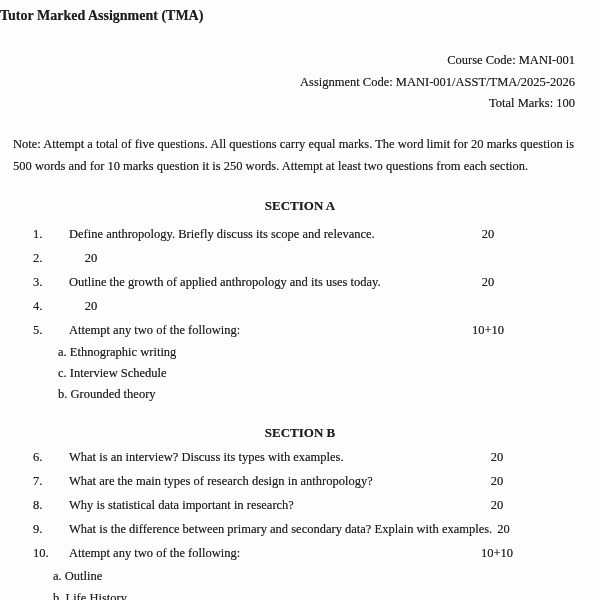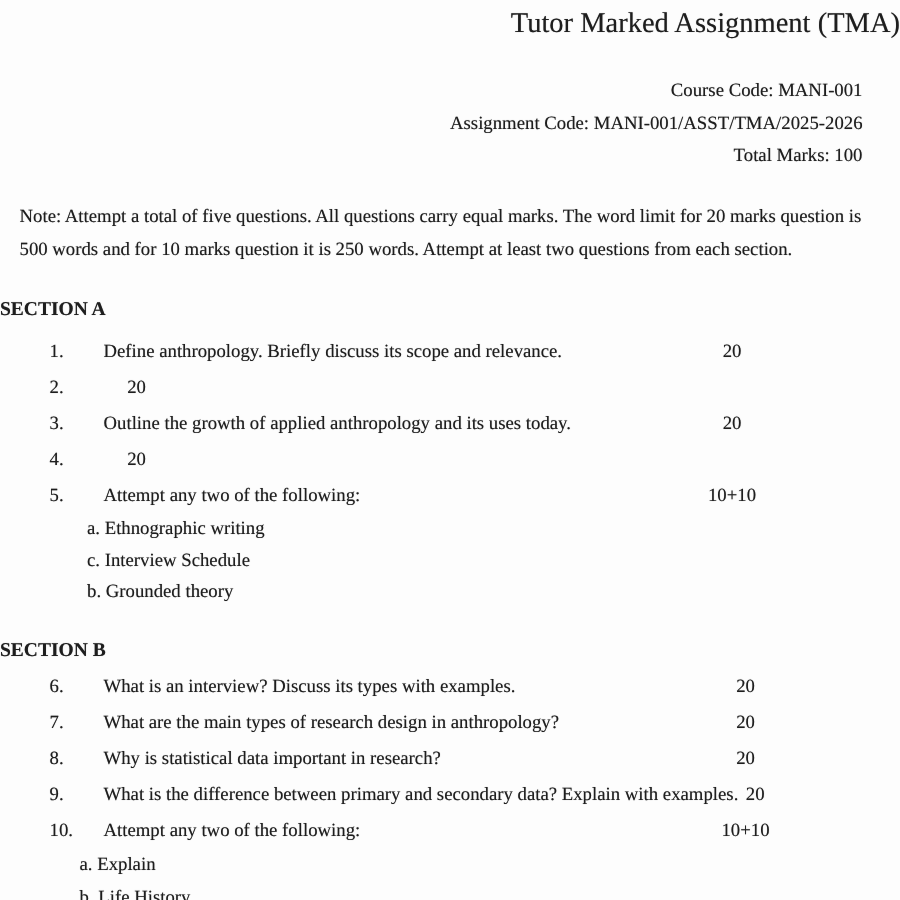--- a/index.html
+++ b/index.html
@@ -9,40 +9,41 @@
     height: 600px;
     margin: 0;
     background: #fdfdfd;
     color: #1e1e1e;
     font-family: "Liberation Serif", "DejaVu Serif", serif;
     overflow: hidden;
     text-shadow: 0 0 0.5px rgba(25,25,25,0.55);
   }
   .title {
     margin-top: 8px;
-    text-align: right;
-    font-size: 19px;
-    font-weight: normal;
+    text-align: left;
+    font-size: 14px;
+    font-weight: bold;
     line-height: 15px;
   }
   .header-block {
     margin-top: 27px;
     padding-right: 25px;
     text-align: right;
     font-weight: normal;
     font-size: 12.5px;
     line-height: 21.5px;
   }
   .note {
     margin: 18px 14px 0 13px;
     font-size: 12.5px;
     line-height: 22.5px;
   }
   .section-heading {
     margin: 20px 0 0 0;
+    text-align: center;
     font-size: 13px;
     font-weight: bold;
     line-height: 16px;
   }
   .q-list {
     padding-left: 33px;
     font-size: 12.5px;
   }
   .q-list.sec-a { margin-top: 8px; padding-right: 77px; }
   .q-list.sec-b { margin-top: 4px; padding-right: 68px; }
@@ -129,18 +130,18 @@
       <span class="q-num">9.</span><span class="q-text">What is the difference between primary and secondary data? Explain with examples.</span><span class="q-marks">20</span>
     </div>
     <div class="q-row">
       <span class="q-num">10.</span>
       <span class="q-text">Attempt any two of the following:</span>
       <span class="q-marks">10+10</span>
     </div>
   </div>
 
   <div class="sub-list sub-b">
-    <div>a. Explain</div>
+    <div>a. Outline</div>
     <div>b. Life History</div>
 
   </div>
 
 </div>
 
 </body></html>

